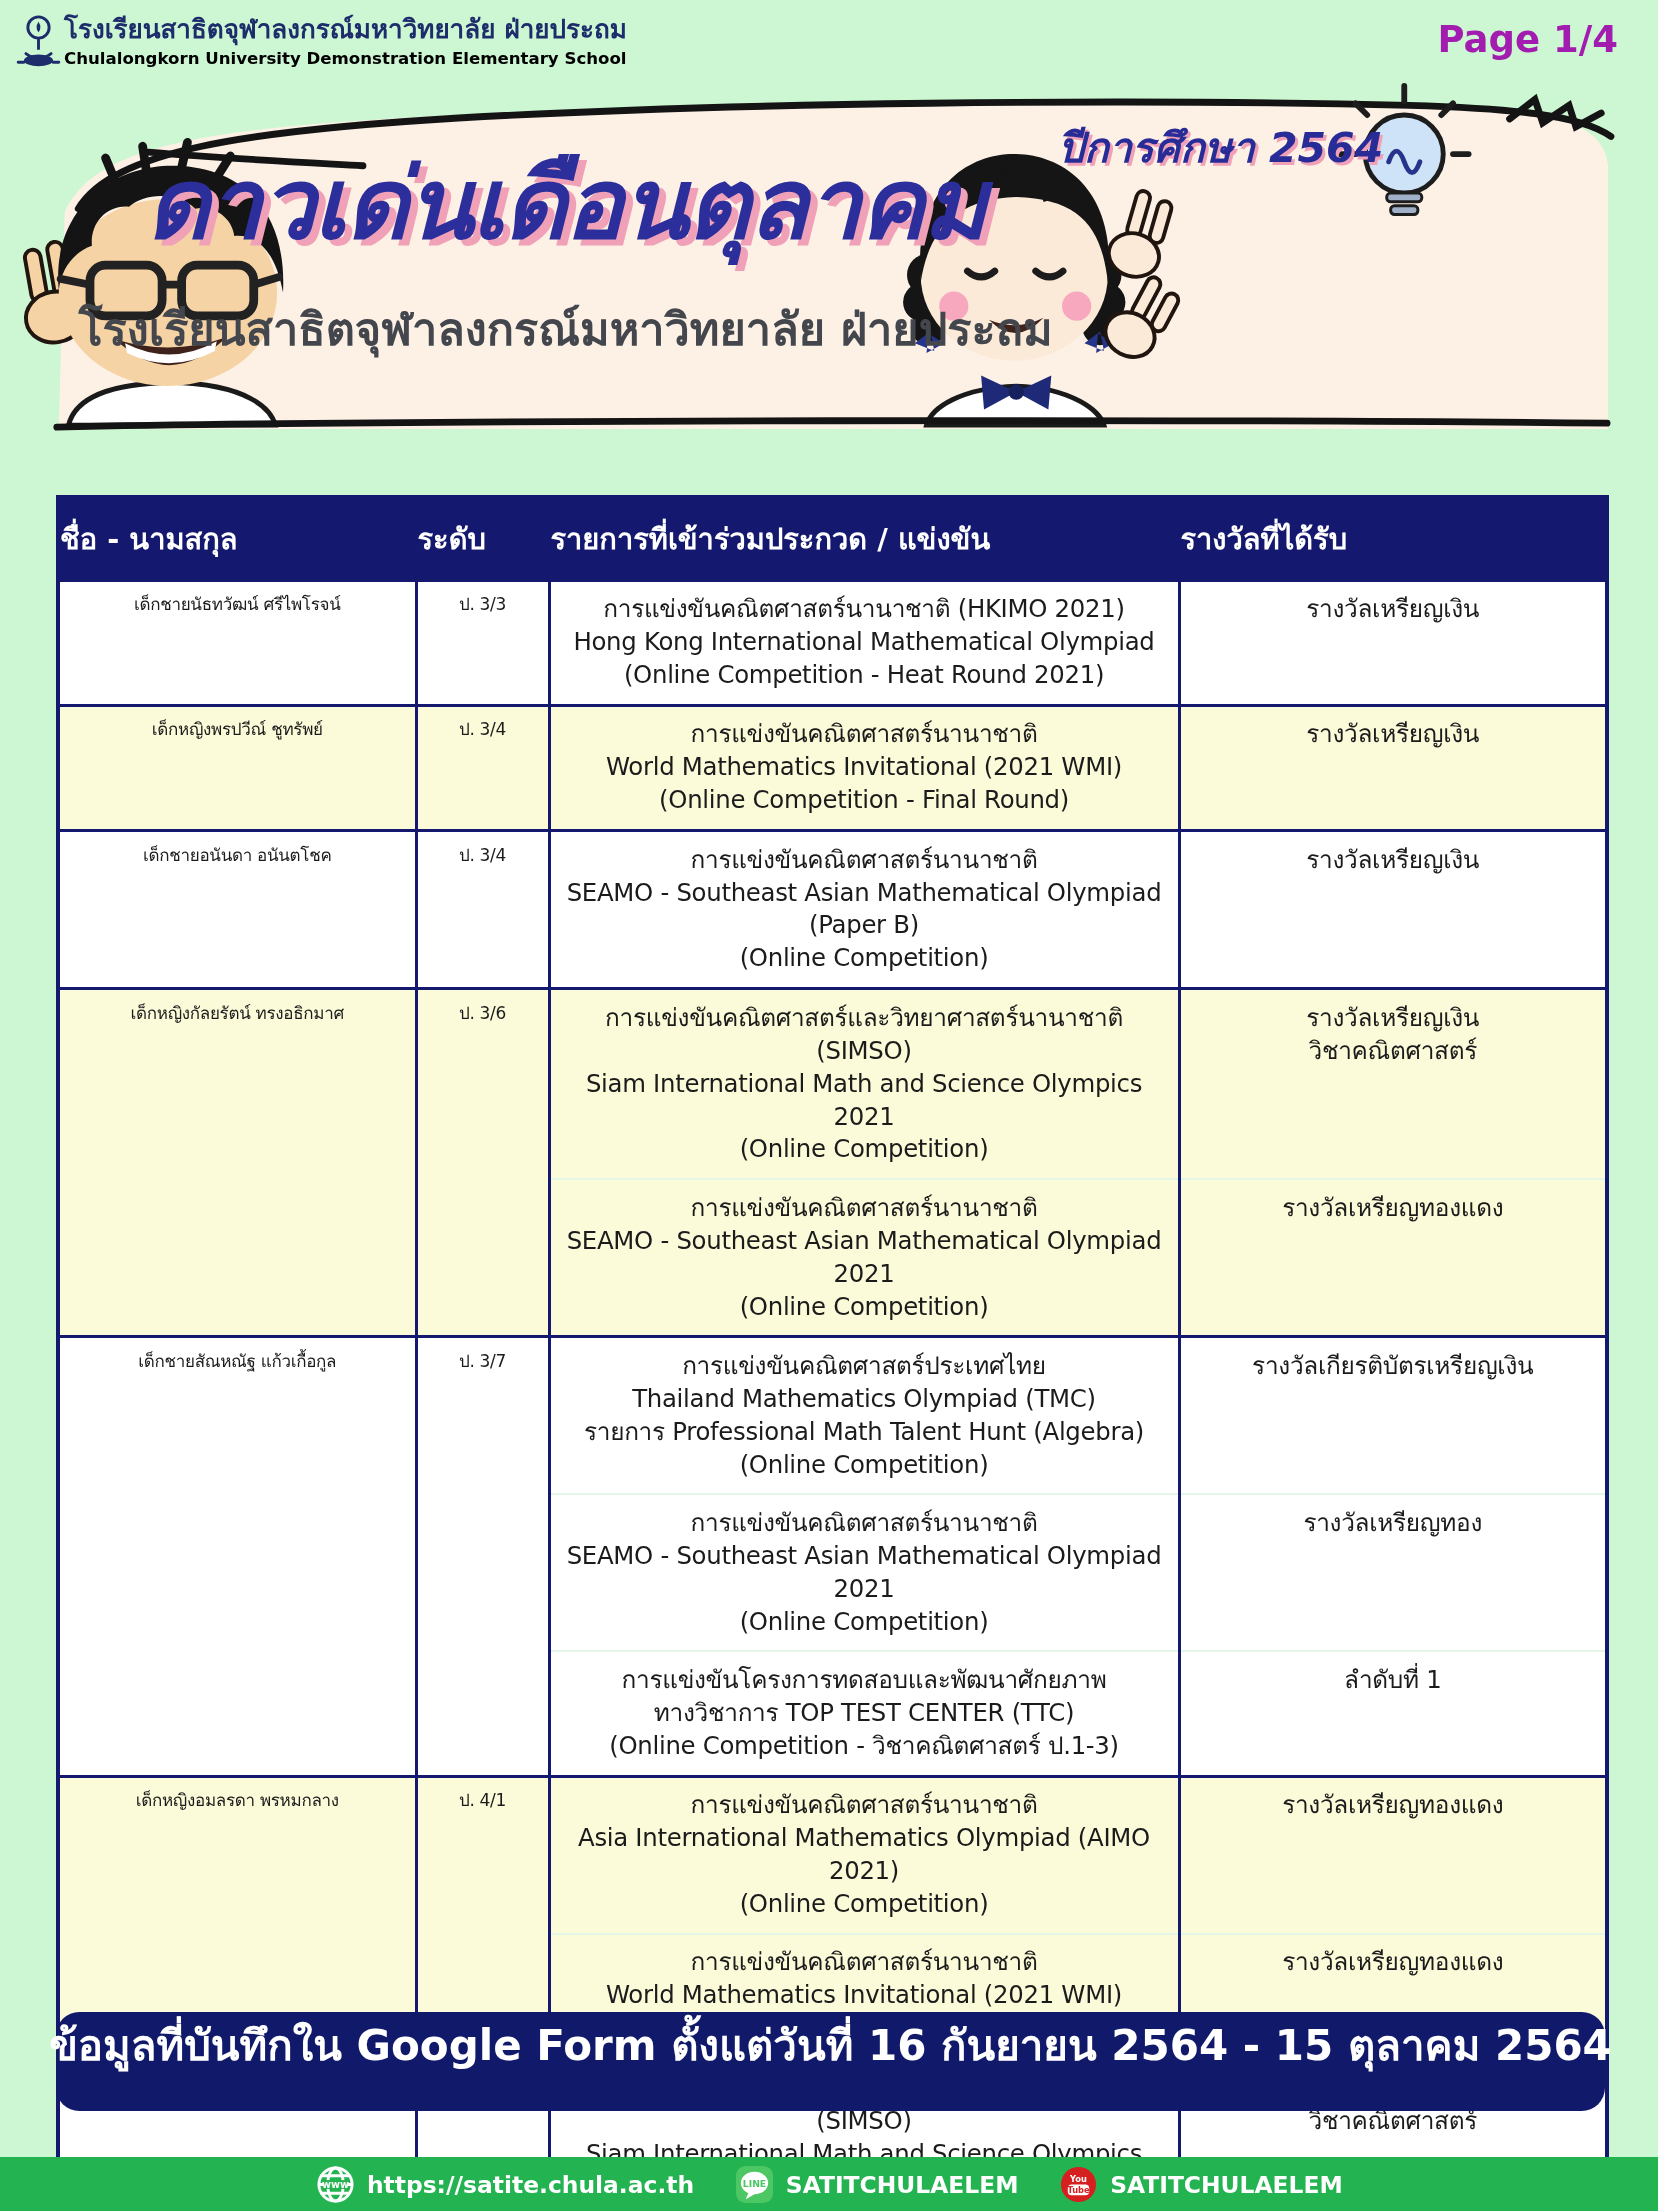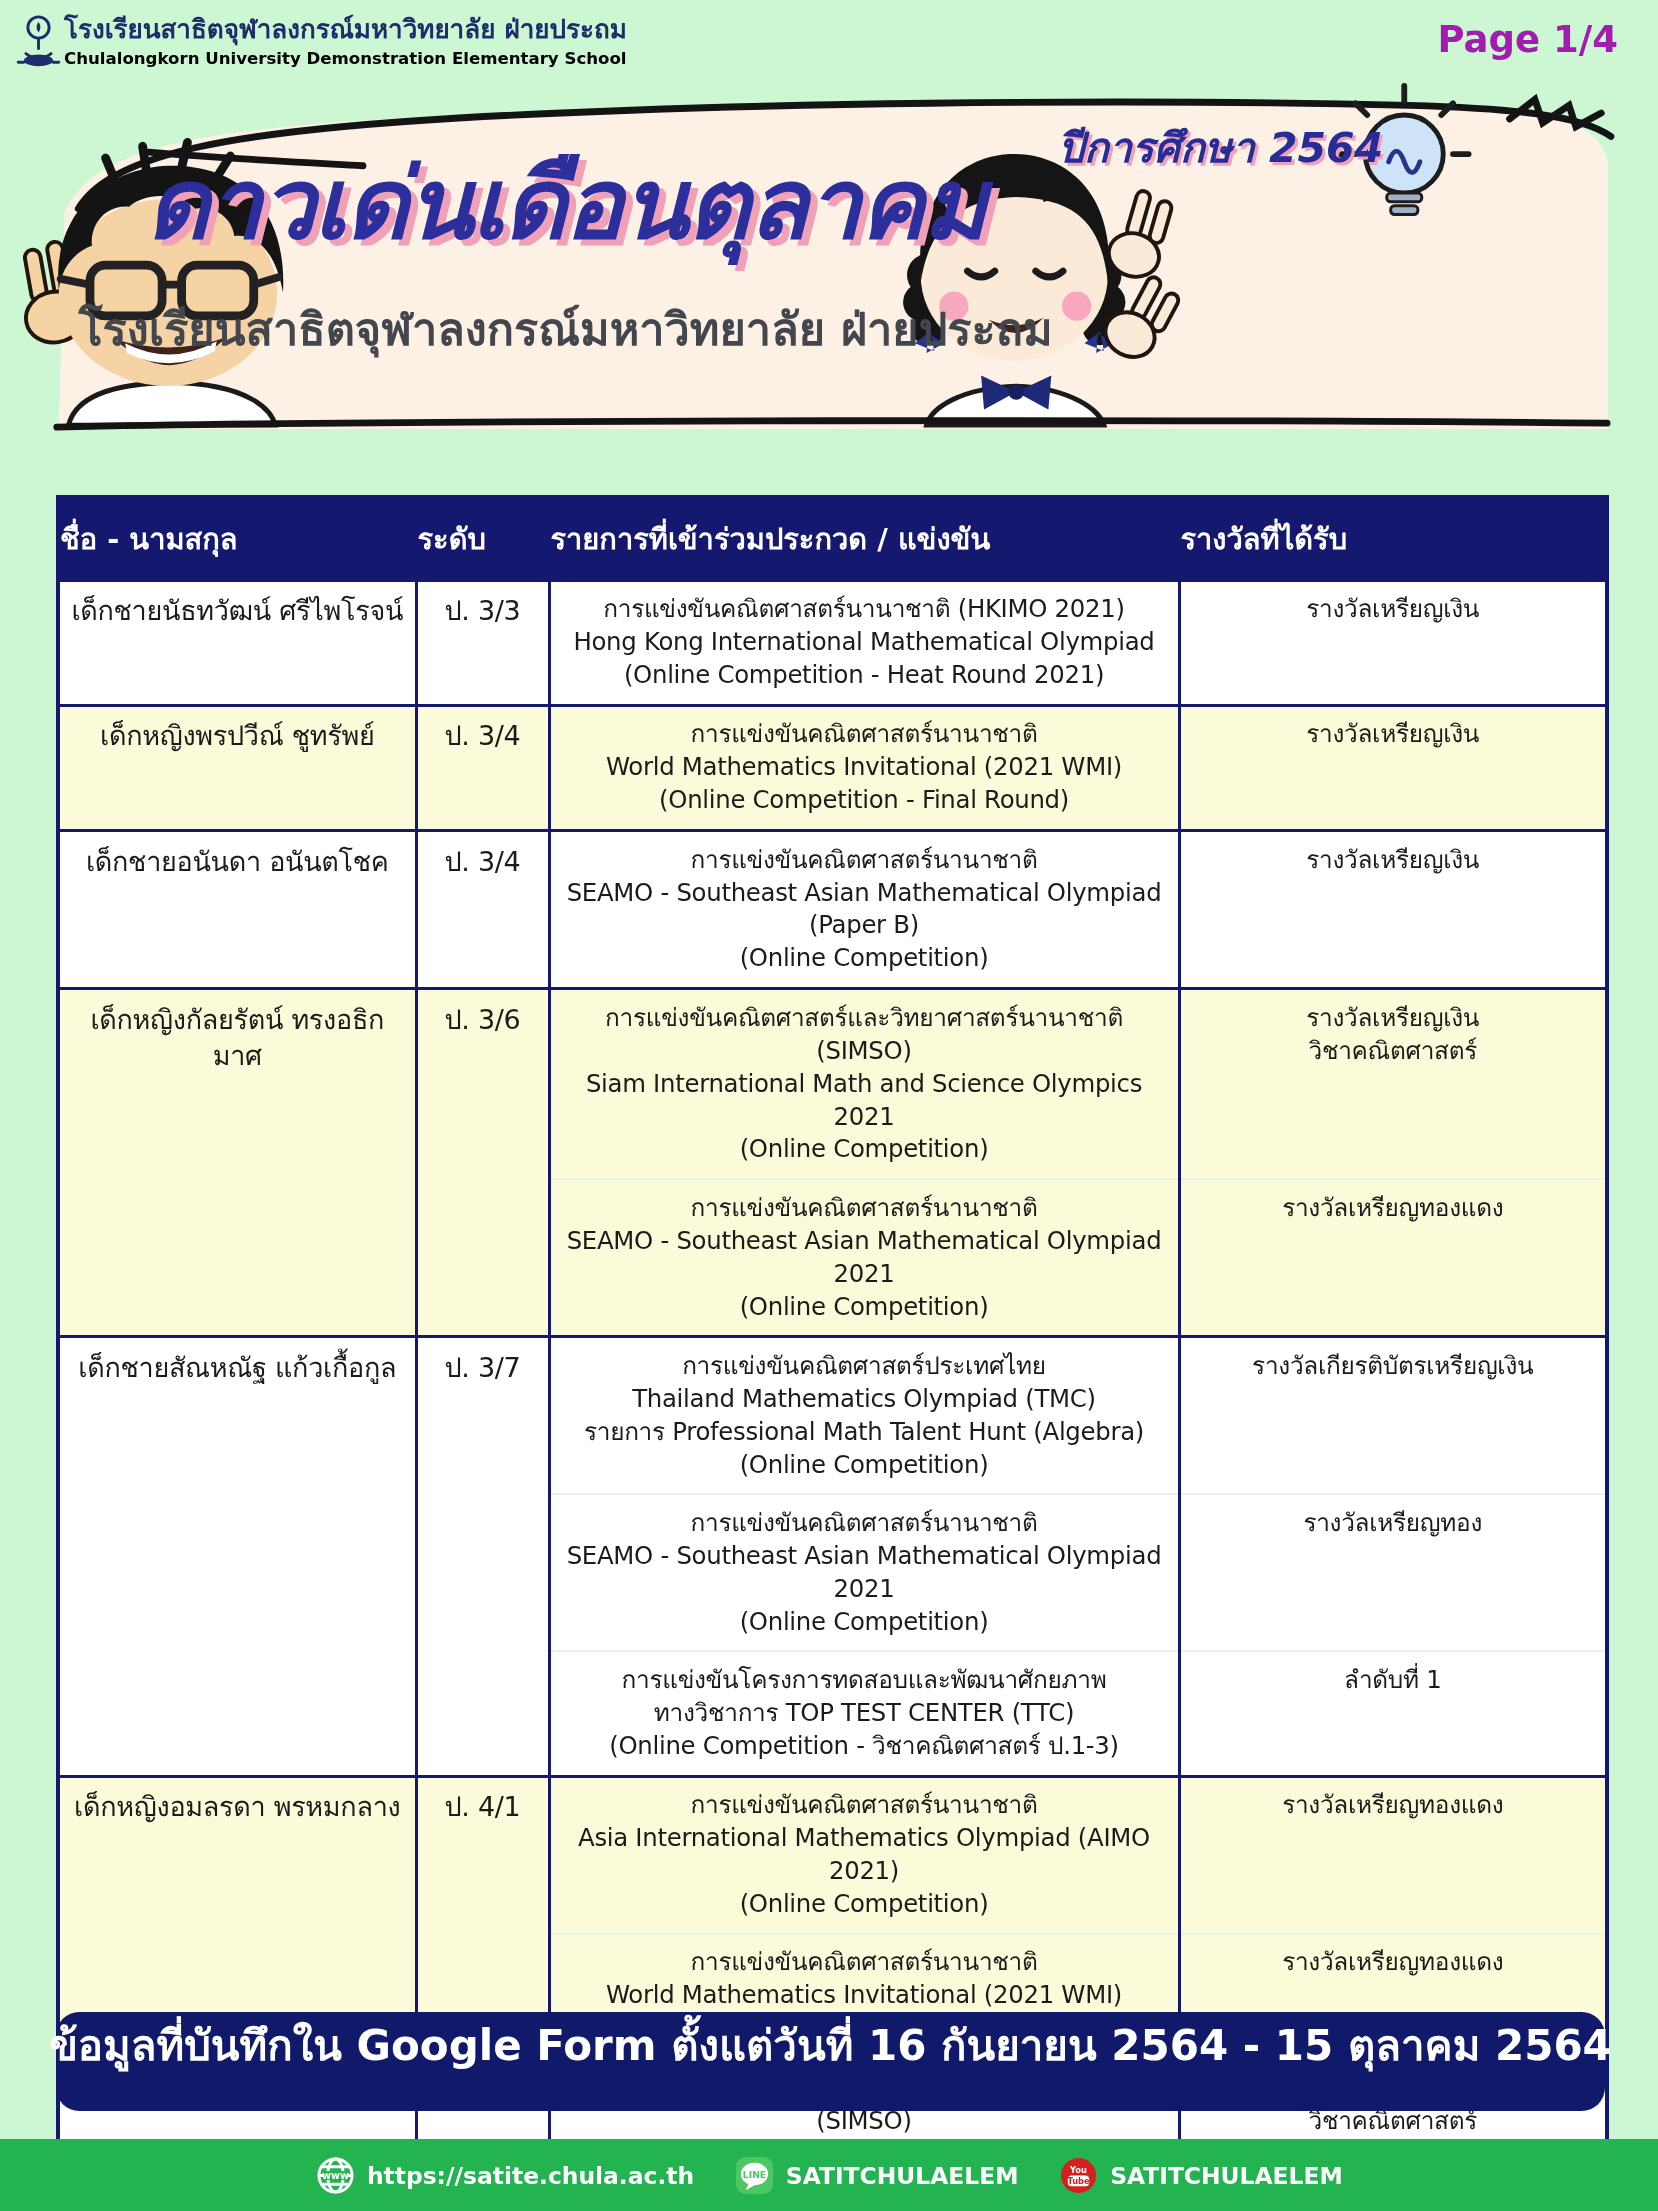--- a/index.html
+++ b/index.html
@@ -53,31 +53,31 @@
   }
   table.results td{
     border-left:3.9px solid var(--navy);
     vertical-align:top;text-align:center;
     padding:11.7px 7.8px;font-size:24.4px;color:#1b1b1b;
   }
   tr.alt{background:var(--yellow);}
   tr.firstrow td{border-top:3.9px solid var(--navy);}
   tr.subrow td{border-top:2px solid #e4f6e8;}
   .line{line-height:1.35;letter-spacing:-0.3px;}
-  td.name .line, td.level .line{font-size:27px;text-align:center;}
+  td.name .line, td.level .line{font-size:17px;text-align:center;}
   
   .note-banner{
     position:absolute;left:56px;top:2012px;width:1549px;height:99px;
     background:var(--banner-navy);border-radius:23.4px;
     display:flex;align-items:flex-start;justify-content:center;
     color:#fff;font-size:42px;font-weight:bold;white-space:nowrap;
   }
   
   .footer-bar{
-    position:absolute;left:0;bottom:0;width:1659px;height:73px;
+    position:absolute;left:0;bottom:0;width:1659px;height:55px;
     background:var(--green);display:flex;align-items:center;justify-content:center;gap:41px;
   }
   .footer-item{display:flex;align-items:center;gap:11.7px;color:#fff;font-weight:bold;font-size:23.4px;white-space:nowrap;}
 </style>
 </head>
 <body>
 
 <div class="top-header">
   <svg class="logo" width="45" height="60" viewBox="0 0 46 62">
     <circle cx="23" cy="16" r="11" fill="none" stroke="#1d2d6b" stroke-width="3"></circle>

